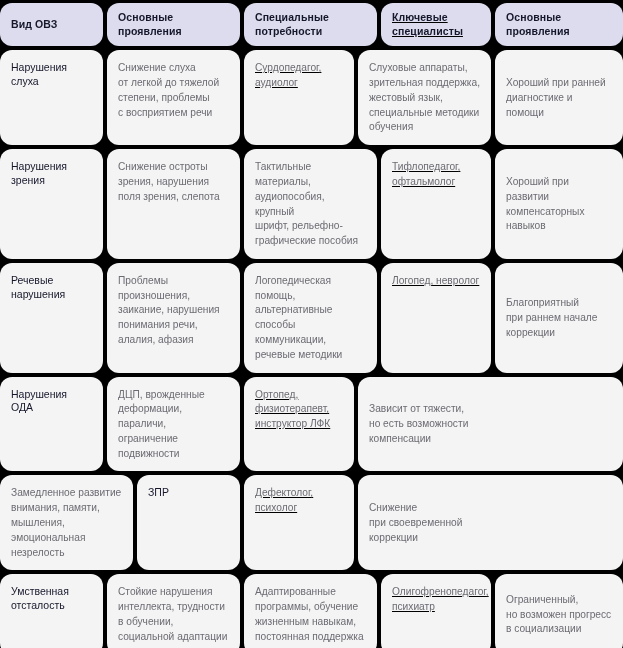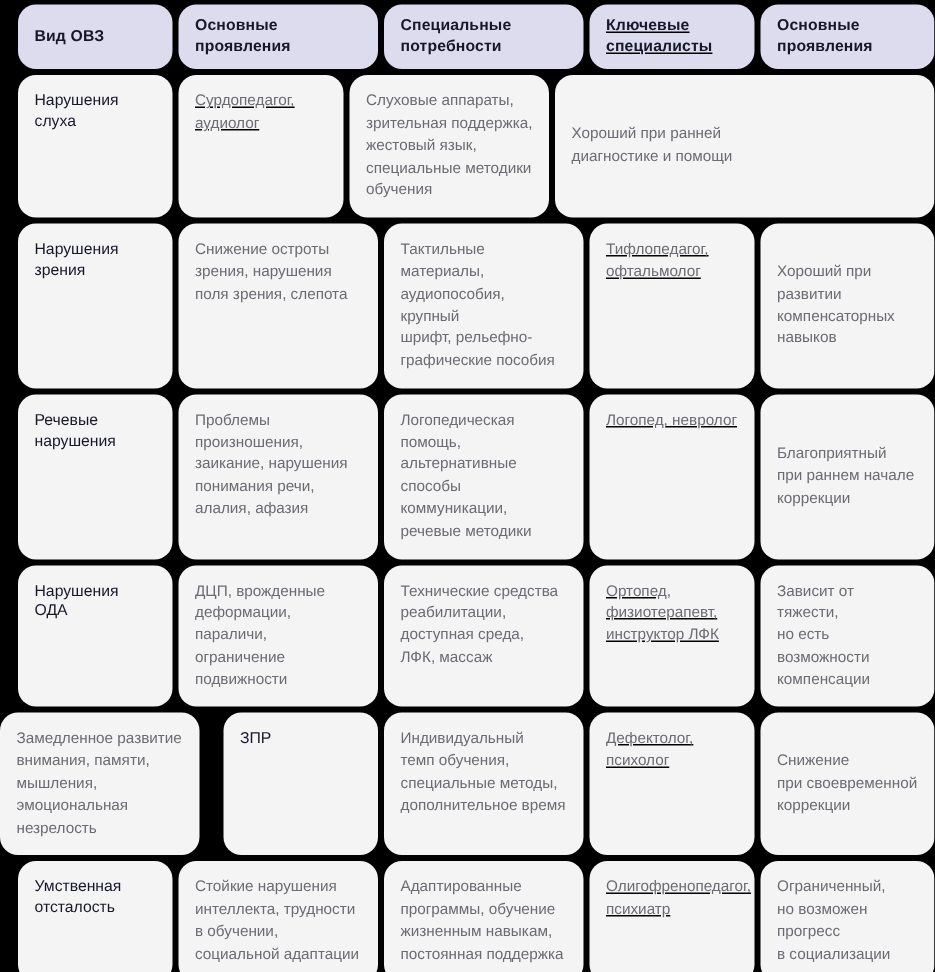--- a/index.html
+++ b/index.html
@@ -41,21 +41,21 @@
   .cell {
     box-sizing: border-box;
     border-radius: 12px;
     overflow: hidden;
     display: flex;
     align-items: flex-start;
     padding: 11px 11px 10px 11px;
   }
 
   
-  .col-1 { flex: 0 0 103px; margin-left: 12px; }
+  .col-1 { flex: 0 0 103px; }
   .col-2 { flex: 0 0 133px; }
   .col-3 { flex: 0 0 133px; }
   .col-4 { flex: 0 0 110px; text-decoration: underline; }
   .col-5 { flex: 1 1 auto; align-items: center; }
 
   .header-row .cell {
     background: #dcdcee;
     align-items: center;
     padding-top: 8px;
     padding-bottom: 8px;
@@ -113,20 +113,26 @@
       <div class="cell col-5">
         <span class="header-cell-text">Основные
 проявления</span>
       </div>
     </div>
     <div class="row body-row">
       <div class="cell col-1 rowlabel-cell">
         <span class="rowlabel-text">Нарушения
 слуха</span>
       </div>
+      <div class="cell col-2">
+        <span class="body-text">Снижение слуха
+от легкой до тяжелой
+степени, проблемы
+с восприятием речи</span>
+      </div>
       <div class="cell col-4">
         <span class="body-text">Сурдопедагог,
 аудиолог</span>
       </div>
       <div class="cell col-3">
         <span class="body-text">Слуховые аппараты,
 зрительная поддержка,
 жестовый язык,
 специальные методики
 обучения</span>
@@ -194,26 +200,20 @@
       <div class="cell col-1 rowlabel-cell">
         <span class="rowlabel-text">Нарушения
 ОДА</span>
       </div>
       <div class="cell col-2">
         <span class="body-text">ДЦП, врожденные
 деформации, параличи,
 ограничение
 подвижности</span>
       </div>
-      <div class="cell col-3">
-        <span class="body-text">Технические средства
-реабилитации,
-доступная среда,
-ЛФК, массаж</span>
-      </div>
       <div class="cell col-4">
         <span class="body-text">Ортопед,
 физиотерапевт,
 инструктор ЛФК</span>
       </div>
       <div class="cell col-5">
         <span class="body-text">Зависит от тяжести,
 но есть возможности
 компенсации</span>
       </div>
@@ -222,26 +222,20 @@
       <div class="cell col-2">
         <span class="body-text">Замедленное развитие
 внимания, памяти,
 мышления,
 эмоциональная
 незрелость</span>
       </div>
       <div class="cell col-1 rowlabel-cell">
         <span class="rowlabel-text">ЗПР</span>
       </div>
-      <div class="cell col-3">
-        <span class="body-text">Индивидуальный
-темп обучения,
-специальные методы,
-дополнительное время</span>
-      </div>
       <div class="cell col-4">
         <span class="body-text">Дефектолог,
 психолог</span>
       </div>
       <div class="cell col-5">
         <span class="body-text">Снижение
 при своевременной
 коррекции</span>
       </div>
     </div>

